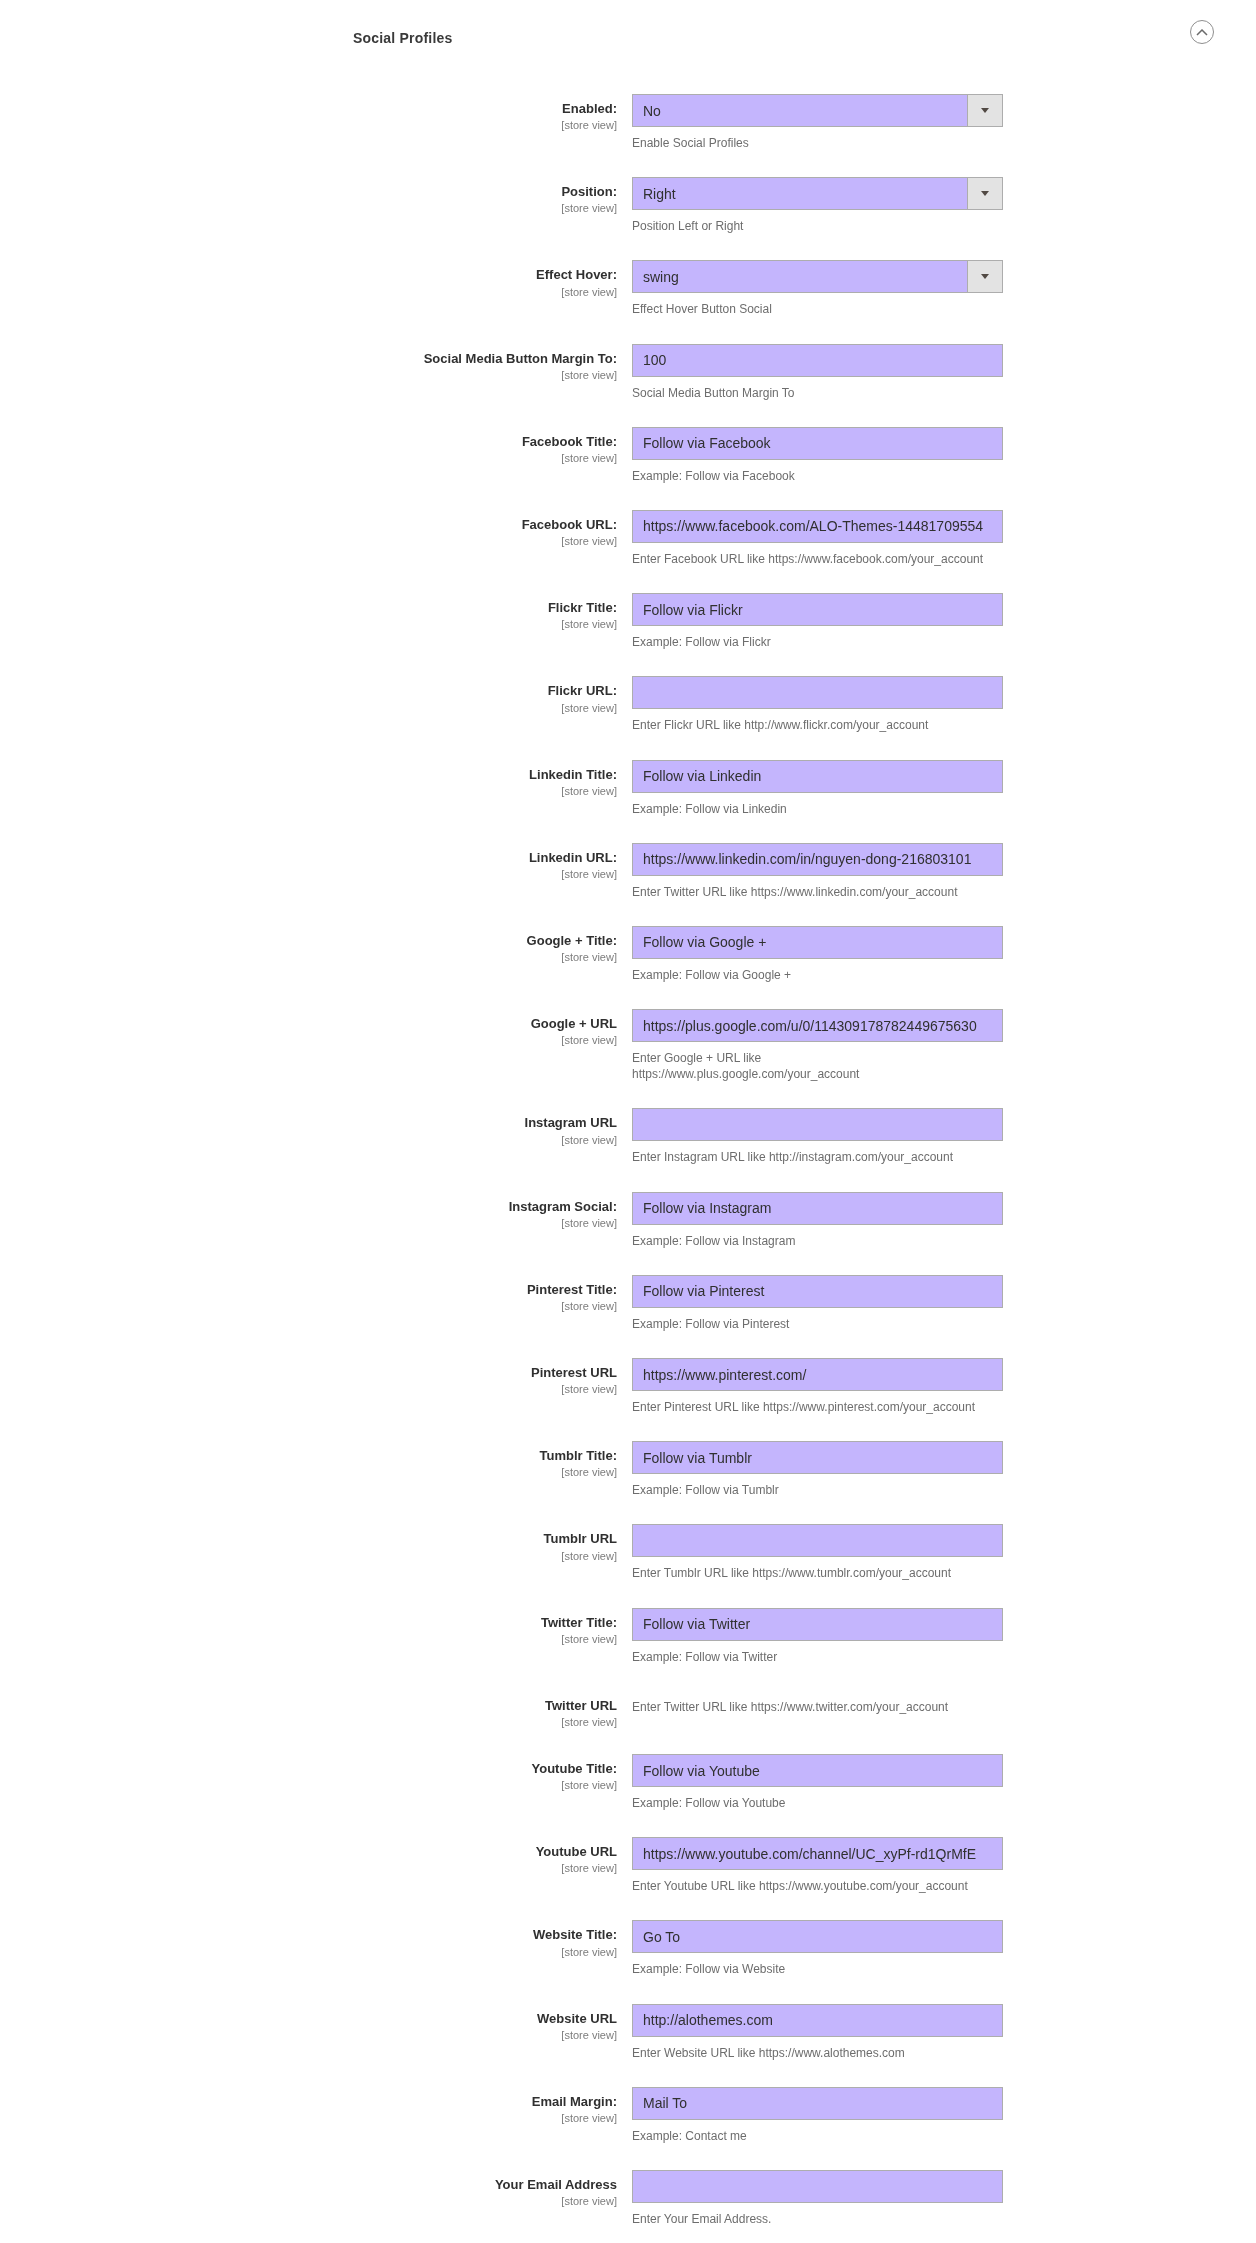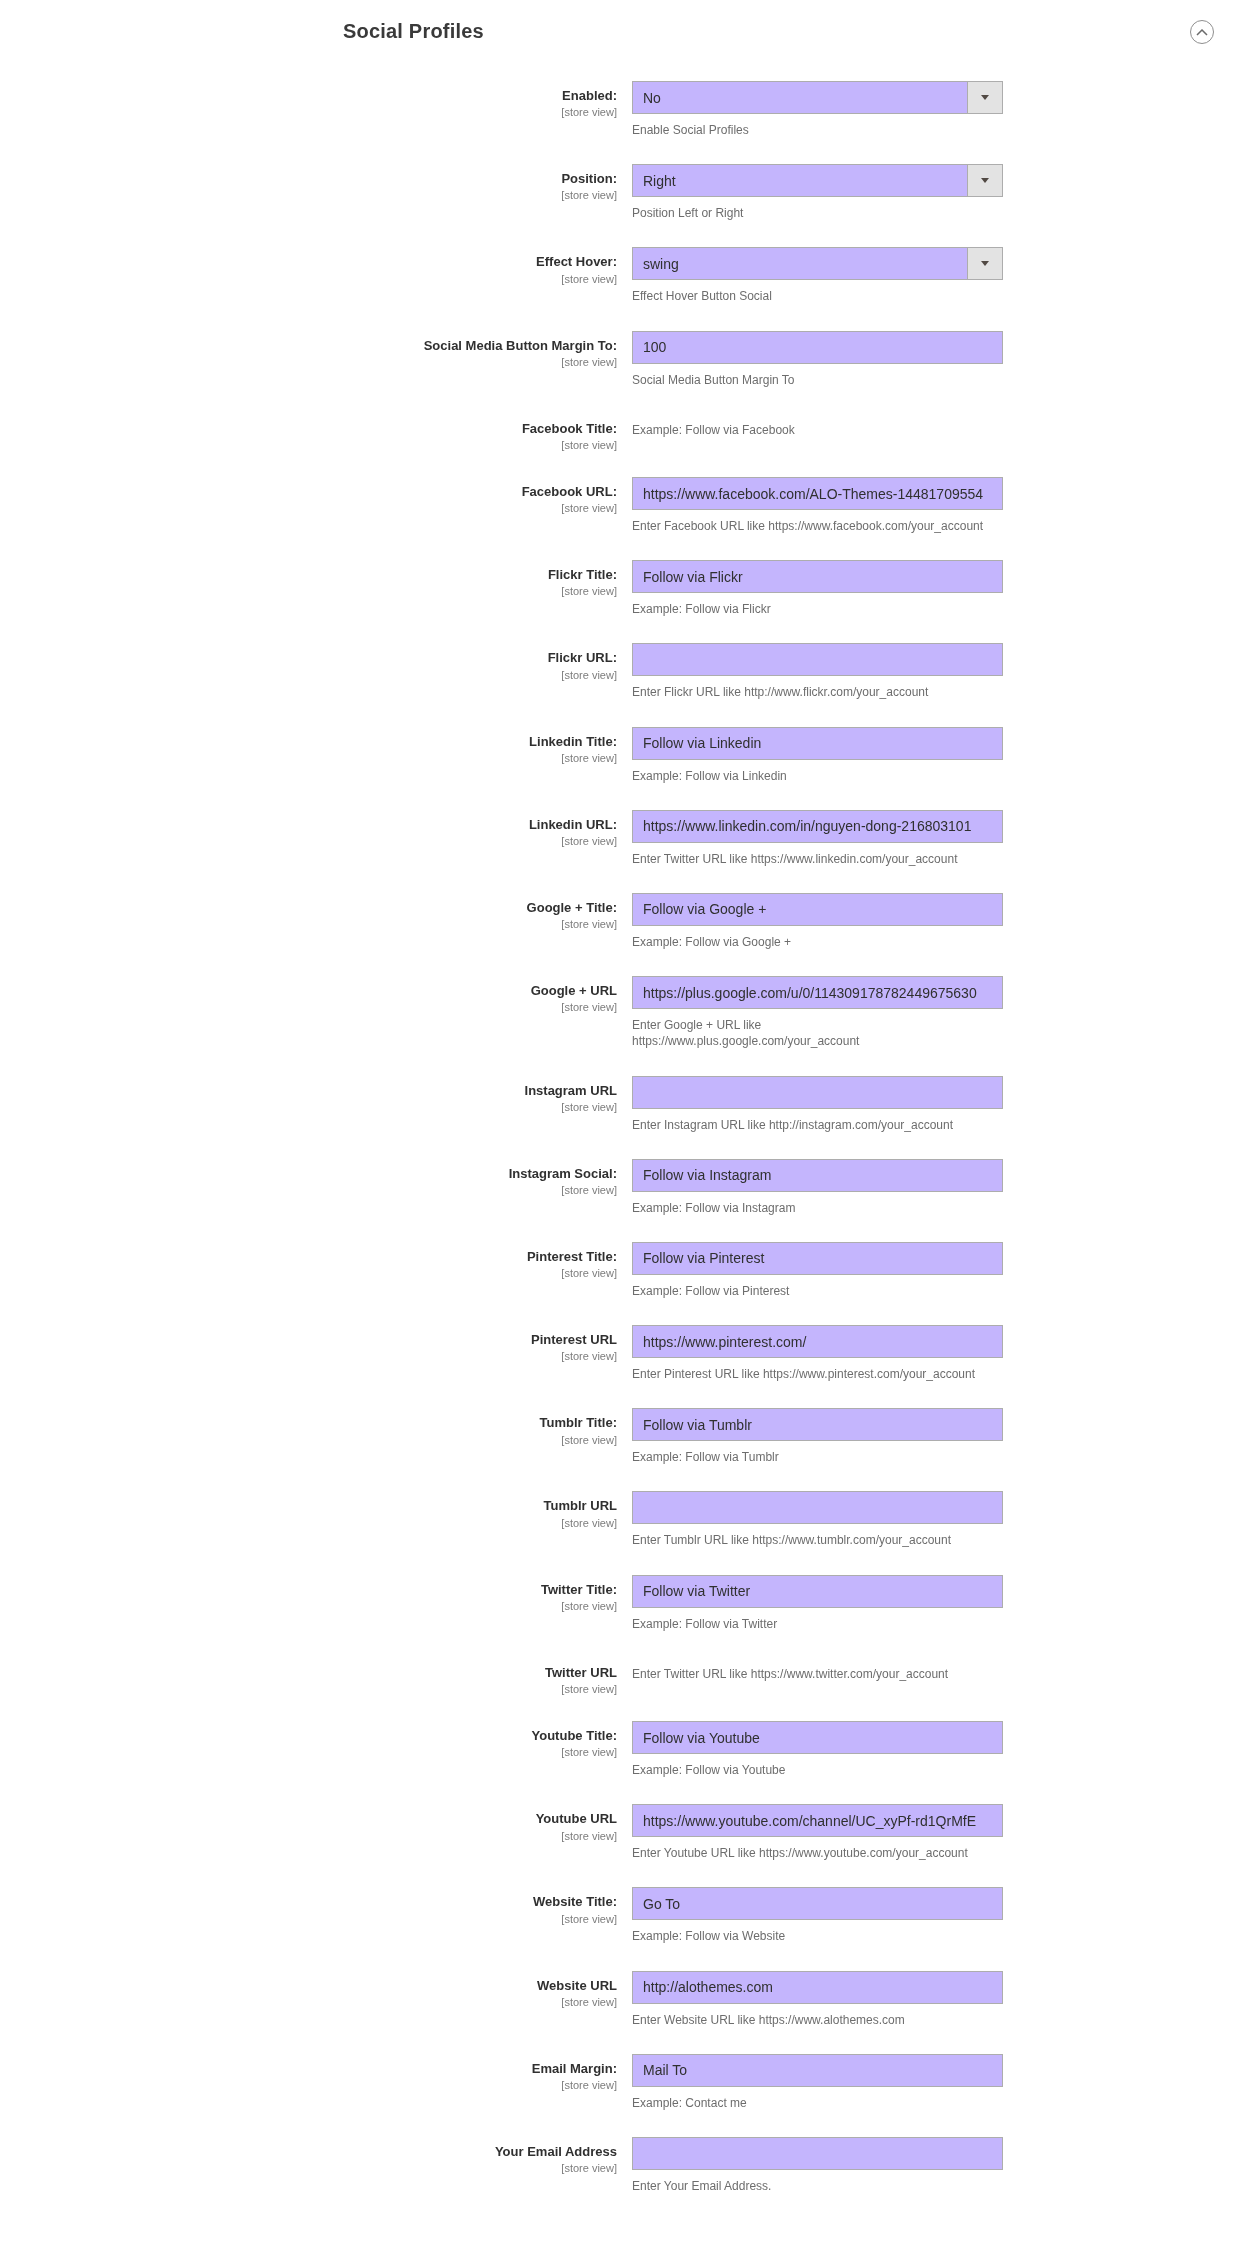--- a/index.html
+++ b/index.html
@@ -10,22 +10,22 @@
     color: #303030;
     position: relative;
   }
   .section { padding: 14px 42px 50px 337px; }
   .section-header {
     display: flex;
     align-items: flex-start;
     justify-content: space-between;
   }
   .section-title {
-    margin: 6px;
-    font-size: 20px;
+    margin: 16px;
+    font-size: 14px;
     font-weight: 600;
     color: #3a3a3a;
     letter-spacing: 0.2px;
   }
   .collapse-btn {
     width: 24px; height: 24px;
     margin-top: 6px;
     border-radius: 50%;
     border: 1px solid #8f8f8f;
     background: #fff;
@@ -183,20 +183,21 @@
       <div class="field-note">Social Media Button Margin To</div>
     </div>
   </div>
 
   <div class="field-row">
     <div class="label-col">
       <label class="field-label">Facebook Title:</label>
       <div class="field-scope">[store view]</div>
     </div>
     <div class="control-col">
+      <input class="field-input" type="text" value="Follow via Facebook" style="">
       
       <div class="field-note">Example: Follow via Facebook</div>
     </div>
   </div>
 
   <div class="field-row">
     <div class="label-col">
       <label class="field-label">Facebook URL:</label>
       <div class="field-scope">[store view]</div>
     </div>

